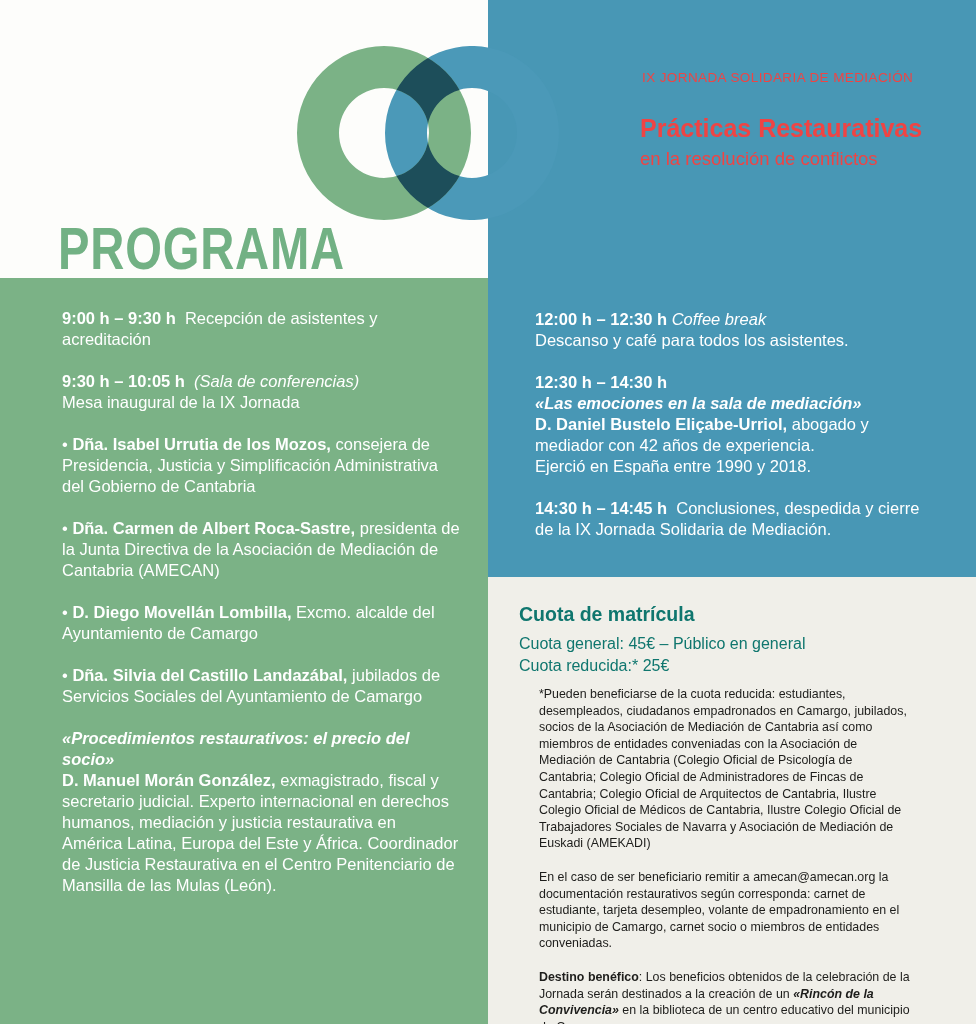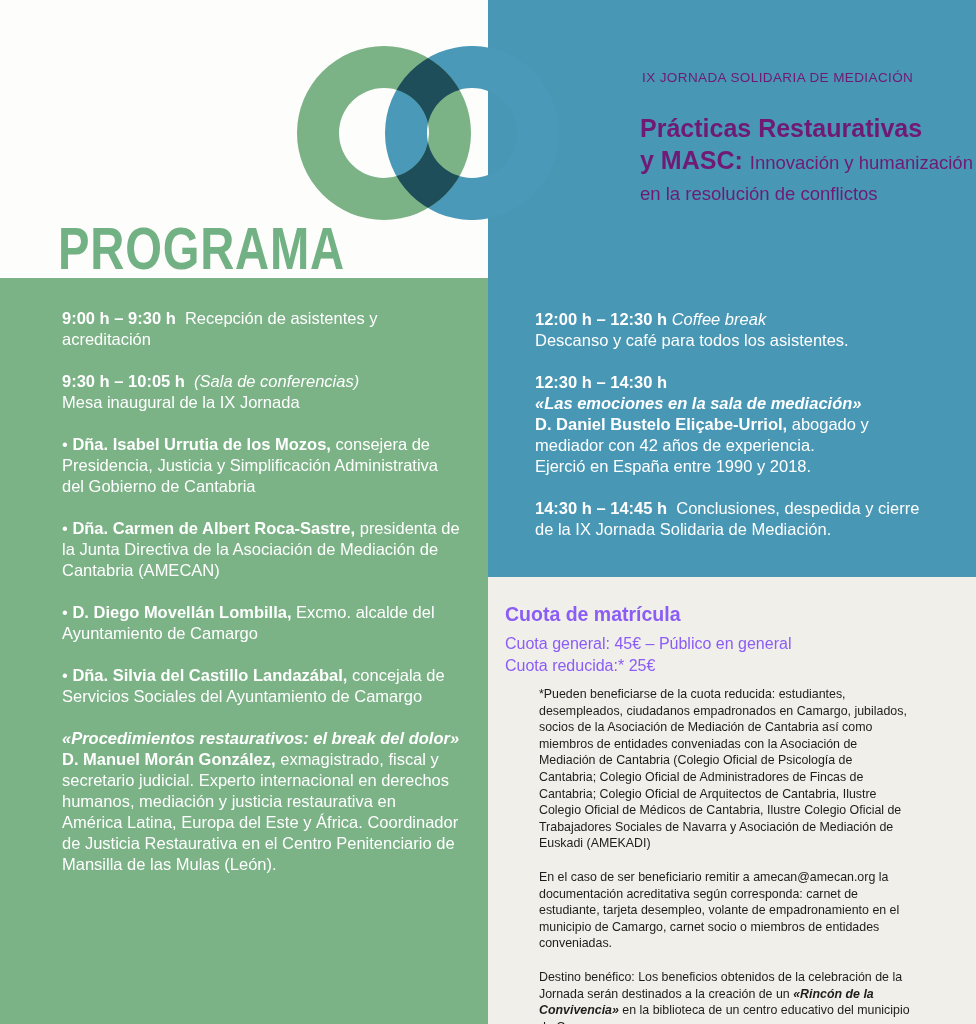--- a/index.html
+++ b/index.html
@@ -17,48 +17,48 @@
 
   
   .programa {
     position:absolute; left:58px; top:220px; z-index:2;
     font-size:59px; font-weight:bold; line-height:1; color:#72b184;
     transform:scaleX(0.80); transform-origin:left top; white-space:nowrap;
     letter-spacing:1px;
   }
 
   
-  .header { position:absolute; left:640px; top:70px; width:300px; color:#701a75; z-index:2; }
+  .header { position:absolute; left:640px; top:70px; width:300px; color:#ef4444; z-index:2; }
   .kicker { font-size:13.5px; letter-spacing:0.4px; margin:0 0 27px 2px; white-space:nowrap; }
   .title-line  { font-size:25px; font-weight:bold; line-height:32px; white-space:nowrap; }
   .subtitle-inline { font-size:18.5px; font-weight:normal; }
   .subtitle-line   { font-size:18.5px; font-weight:normal; line-height:29px; white-space:nowrap; }
 
   
   .col { position:absolute; color:#ffffff; font-size:16.5px; line-height:21px; z-index:2; }
   .col-left  { left:62px;  top:308px; width:398px; }
   .col-right { left:535px; top:309px; width:394px; }
   .block { margin:0 0 21px 0; }
   .time  { font-weight:bold; }
   .venue { font-style:italic;margin-top:24px; }
   .talk-title { font-weight:bold; font-style:italic; }
   .bname { font-weight:bold; }
   .blockline { display:block; }
 
   
-  .fees { position:absolute; left:505px; top:603px; width:392px; color:#8b5cf6; z-index:2; }
+  .fees { position:absolute; left:519px; top:603px; width:392px; color:#0f766e; z-index:2; }
   .fees-heading { font-size:19.5px; font-weight:bold; margin:0 0 7px 0; }
   .fees-line { font-size:16px; line-height:22px; }
 
   
   .notes { position:absolute; left:535px; top:686px; width:376px; color:#1d1d1b; z-index:2;
            font-size:12.4px; line-height:16.6px; }
   .notes p { margin:0 0 17px 4px; }
   .note-em { font-weight:bold; font-style:italic; }
-  .note-lead { font-weight:normal; }
+  .note-lead { font-weight:bold; }
 </style>
 </head>
 <body>
 
 <div class="page">
 
   <div class="panel-green"></div>
   <div class="panel-teal"></div>
   <div class="panel-cream"></div>
 
@@ -73,21 +73,20 @@
     <g clip-path="url(#greenDonutClip)">
       <path fill="#1d4e5a" fill-rule="evenodd" d="M88,87 a87,87 0 1,0 174,0 a87,87 0 1,0 -174,0 Z M130,87 a45,45 0 1,0 90,0 a45,45 0 1,0 -90,0 Z"></path>
     </g>
   </svg>
 
   <div class="programa">PROGRAMA</div>
 
   <div class="header">
     <div class="kicker">IX JORNADA SOLIDARIA DE MEDIACIÓN</div>
     <div class="title-line">Prácticas Restaurativas</div>
-    <div class="title-line"><span>y MASC:</span> <span class="subtitle-inline">Innovación y humanización</span></div>
     <div class="subtitle-line">en la resolución de conflictos</div>
   </div>
 
   <div class="col col-left">
 
     <div class="block">
       <span class="time">9:00 h – 9:30 h</span>&nbsp; <span>Recepción de asistentes y acreditación</span>
     </div>
 
     <div class="block">
@@ -101,25 +100,25 @@
 
     <div class="block">
       <span>•</span> <span class="bname">Dña. Carmen de Albert Roca-Sastre,</span> <span>presidenta de la Junta Directiva de la Asociación de Mediación de Cantabria (AMECAN)</span>
     </div>
 
     <div class="block">
       <span>•</span> <span class="bname">D. Diego Movellán Lombilla,</span> <span>Excmo. alcalde del Ayuntamiento de Camargo</span>
     </div>
 
     <div class="block">
-      <span>•</span> <span class="bname">Dña. Silvia del Castillo Landazábal,</span> <span>concejala de Servicios Sociales del Ayuntamiento de Camargo</span>
+      <span>•</span> <span class="bname">Dña. Silvia del Castillo Landazábal,</span> <span>jubilados de Servicios Sociales del Ayuntamiento de Camargo</span>
     </div>
 
     <div class="block">
-      <div class="talk-title">«Procedimientos restaurativos: el break del dolor»</div>
+      <div class="talk-title">«Procedimientos restaurativos: el precio del socio»</div>
       <div><span class="bname">D. Manuel Morán González,</span> <span>exmagistrado, fiscal y secretario judicial. Experto internacional en derechos humanos, mediación y justicia restaurativa en América Latina, Europa del Este y África. Coordinador de Justicia Restaurativa en el Centro Penitenciario de Mansilla de las Mulas (León).</span></div>
     </div>
 
 
   </div>
 
   <div class="col col-right">
 
     <div class="block">
       <div><span class="time">12:00 h – 12:30 h</span> <span class="venue">Coffee break</span></div>
@@ -139,17 +138,17 @@
   </div>
 
   <div class="fees">
     <div class="fees-heading">Cuota de matrícula</div>
     <div class="fees-line">Cuota general: 45€ – Público en general</div>
     <div class="fees-line">Cuota reducida:* 25€</div>
   </div>
 
   <div class="notes">
     <p>*Pueden beneficiarse de la cuota reducida: estudiantes, desempleados, ciudadanos empadronados en Camargo, jubilados, socios de la Asociación de Mediación de Cantabria así como miembros de entidades conveniadas con la Asociación de Mediación de Cantabria (Colegio Oficial de Psicología de Cantabria; Colegio Oficial de Administradores de Fincas de Cantabria; Colegio Oficial de Arquitectos de Cantabria, Ilustre Colegio Oficial de Médicos de Cantabria, Ilustre Colegio Oficial de Trabajadores Sociales de Navarra y Asociación de Mediación de Euskadi (AMEKADI)</p>
-    <p>En el caso de ser beneficiario remitir a amecan@amecan.org la documentación acreditativa según corresponda: carnet de estudiante, tarjeta desempleo, volante de empadronamiento en el municipio de Camargo, carnet socio o miembros de entidades conveniadas.</p>
+    <p>En el caso de ser beneficiario remitir a amecan@amecan.org la documentación restaurativos según corresponda: carnet de estudiante, tarjeta desempleo, volante de empadronamiento en el municipio de Camargo, carnet socio o miembros de entidades conveniadas.</p>
     <p><span class="note-lead">Destino benéfico</span><span>: Los beneficios obtenidos de la celebración de la Jornada serán destinados a la creación de un </span><span class="note-em">«Rincón de la Convivencia»</span><span> en la biblioteca de un centro educativo del municipio de Camargo.</span></p>
   </div>
 
 </div>
 
 </body></html>

